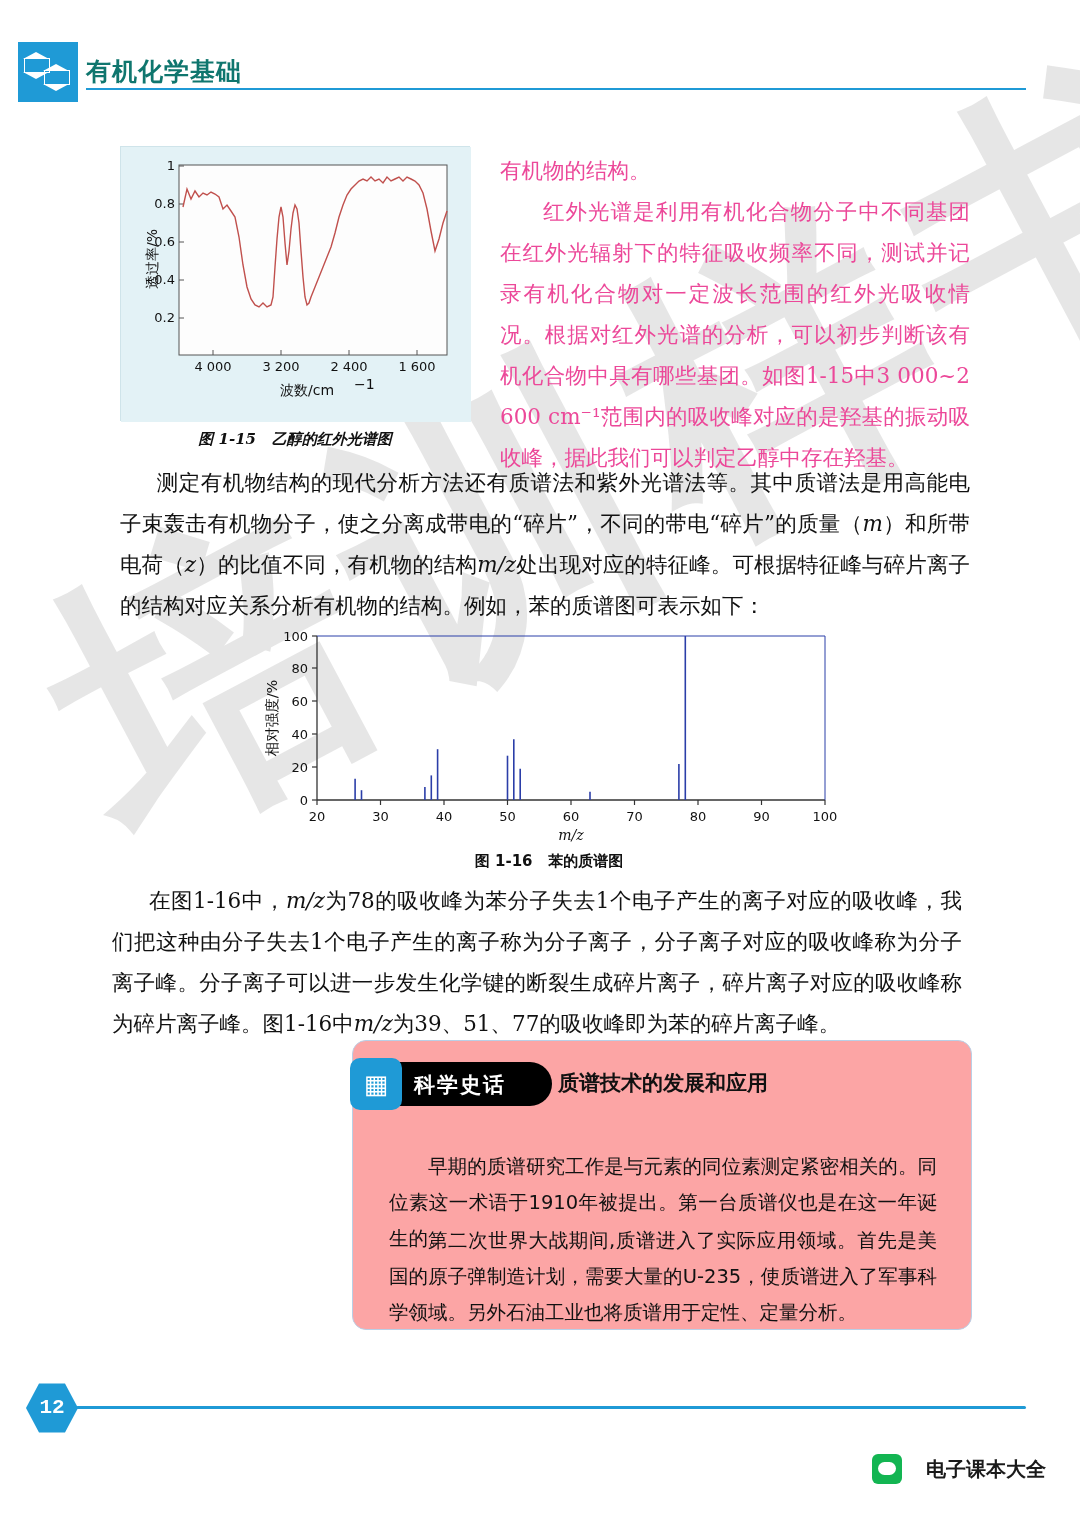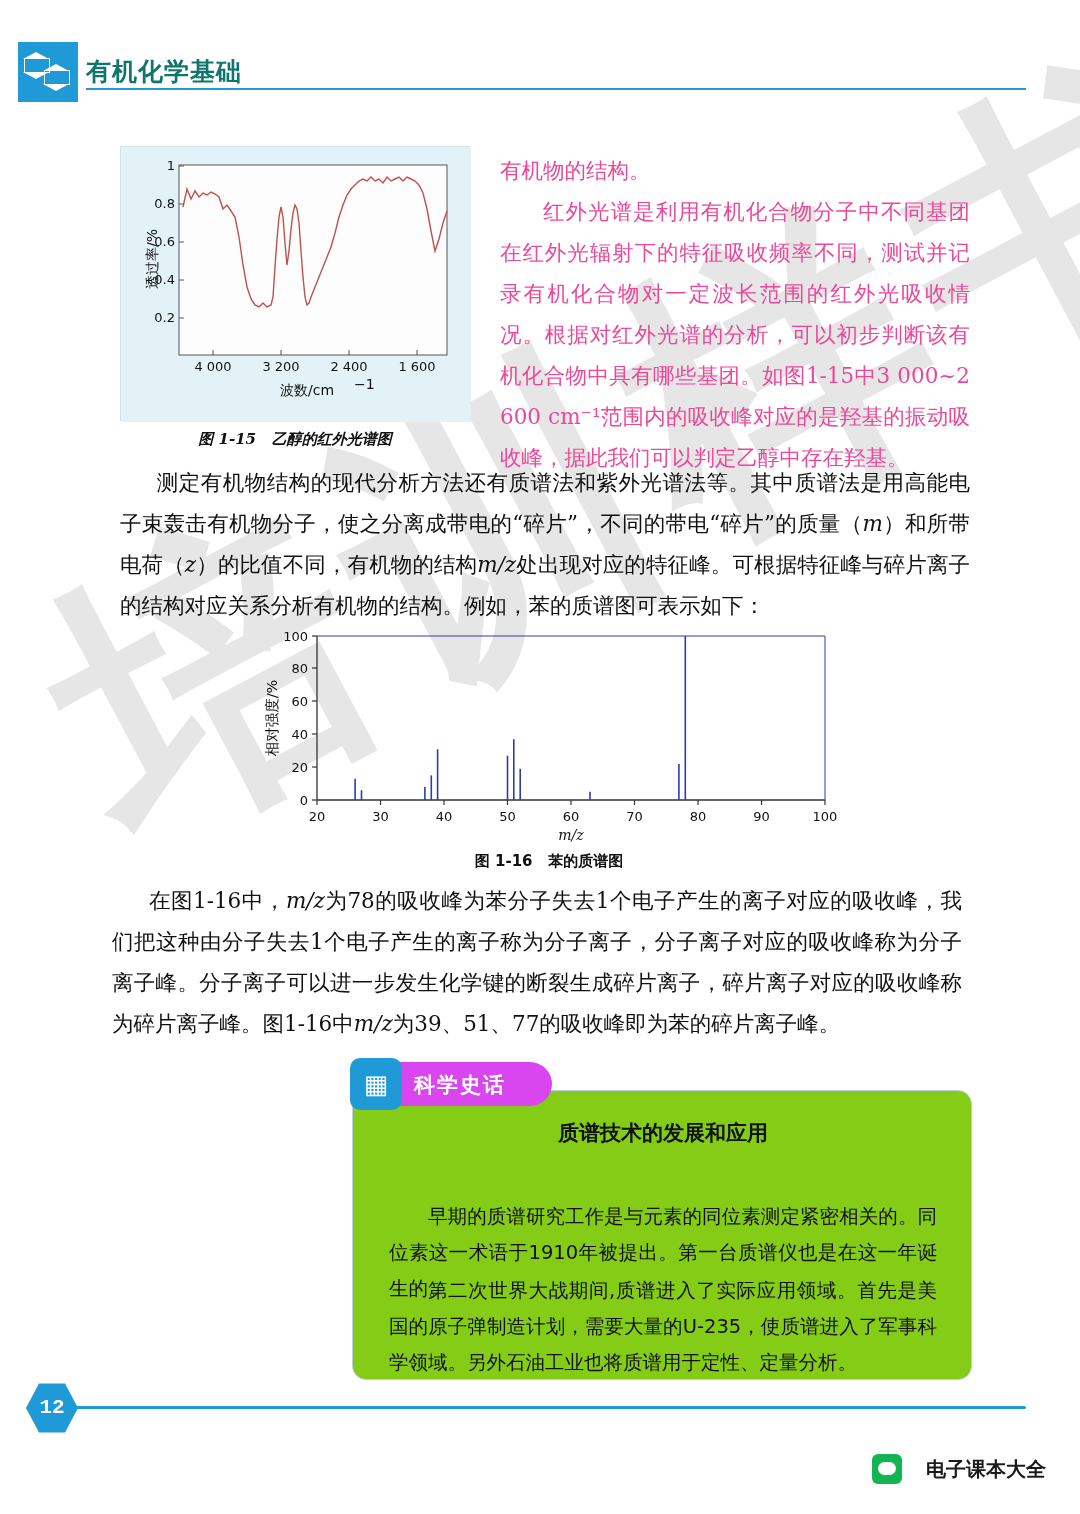--- a/index.html
+++ b/index.html
@@ -73,26 +73,26 @@
   }
 
   
   #para-after {
     position:absolute; left:112px; top:880px; width:850px;
     font-size:21.5px; line-height:41px; color:#111; text-align:justify;
   }
 
   
   #sci-box {
-    position:absolute; left:352px; top:1090px; width:620px; height:290px;
-    background:#84cc16; border:1px solid #b9cfe6; border-radius:14px;
+    position:absolute; left:352px; top:1040px; width:620px; height:290px;
+    background:#fca5a5; border:1px solid #b9cfe6; border-radius:14px;
   }
   #sci-tab {
     position:absolute; left:352px; top:1062px; width:200px; height:44px;
-    background:#d946ef; border-radius:22px;
+    background:#000000; border-radius:22px;
   }
   #sci-tab-label {
     position:absolute; left:62px; top:9px; color:#ffffff; font-size:21px;
     font-family:"DejaVu Sans", sans-serif; font-weight:bold; letter-spacing:2px;
   }
   #sci-badge {
     position:absolute; left:350px; top:1058px; width:52px; height:52px;
     background:#1f9ad6; border-radius:10px;
   }
   #sci-badge .glyph {

